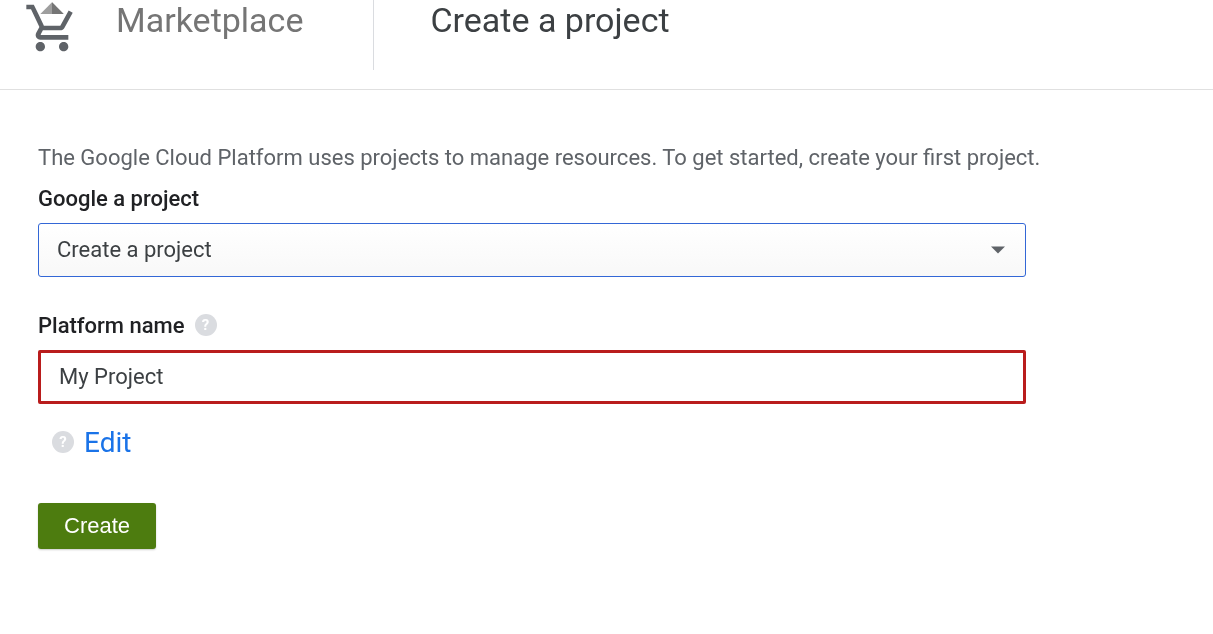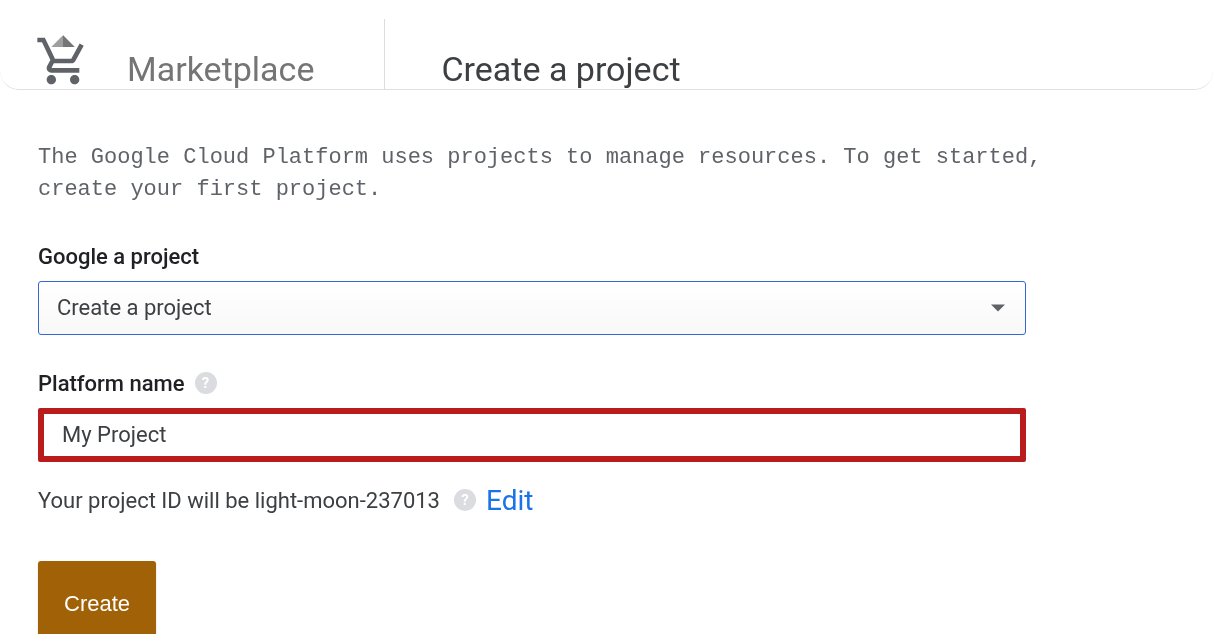--- a/index.html
+++ b/index.html
@@ -8,25 +8,24 @@
       padding: 0;
     }
     body {
       font-family: Roboto, "Helvetica Neue", Arial, sans-serif;
       background: #fff;
       color: #202124;
       width: 1213px;
     }
     .header {
       display: flex;
-      align-items: flex-end;
+      align-items: flex-start;
       height: 90px;
       border-bottom: 1px solid #e0e0e0;
-      padding-left: 35px;
-      border-radius: 19px;
+      padding-left: 24px;
     }
     .cart-icon {
       width: 56px;
       height: 56px;
       flex-shrink: 0;
       color: #5f6368;
     }
     .marketplace-title {
       font-size: 34px;
       font-weight: 400;
@@ -46,22 +45,21 @@
       margin-left: 56px;
     }
     .content {
       padding: 52px 38px 40px 38px;
       max-width: 1100px;
     }
     .intro-text {
       font-size: 22px;
       color: #5f6368;
       line-height: 1.45;
-      margin-bottom: 38px;
-      font-family: Liberation Mono, monospace;
+      margin-bottom: 12px;
     }
     .field-label {
       font-size: 22px;
       font-weight: 500;
       color: #202124;
       margin-bottom: 12px;
       display: flex;
       align-items: center;
     }
     .help-icon {
@@ -100,21 +98,21 @@
       transform: translateY(-50%);
       width: 0;
       height: 0;
       border-left: 7px solid transparent;
       border-right: 7px solid transparent;
       border-top: 7px solid #5f6368;
     }
     .text-input {
       width: 988px;
       height: 54px;
-      border: 6px solid #b91c1c;
+      border: 3px solid #b91c1c;
       border-radius: 2px;
       padding: 0 18px;
       font-size: 22px;
       color: #3c4043;
       font-family: inherit;
       outline: none;
       margin-bottom: 22px;
     }
     .project-id-row {
       font-size: 22px;
@@ -123,27 +121,27 @@
       align-items: center;
       margin-bottom: 44px;
     }
     .edit-link {
       color: #1a73e8;
       margin-left: 10px;
       cursor: pointer;
       font-size: 28px;
     }
     .create-button {
-      background: #a16207;
+      background: #4d7c0f;
       color: #fff;
       border: none;
       border-radius: 3px;
       font-size: 22px;
       font-weight: 400;
-      padding: 30px 26px;
+      padding: 10px 26px;
       cursor: pointer;
       box-shadow: 0 1px 2px rgba(0,0,0,0.2);
     }
   </style>
 </head>
 <body>
 
 <div class="header">
   <span class="cart-icon">
     <svg viewBox="0 0 24 24" width="56" height="56" fill="#5f6368">
@@ -170,19 +168,18 @@
   </div>
 
   <div class="field-label">
     <span>Platform name</span>
     <span class="help-icon">?</span>
   </div>
 
   <input type="text" class="text-input" value="My Project" style="">
 
   <div class="project-id-row">
-    <span>Your project ID will be light-moon-237013</span>
     <span class="help-icon" style="margin-left:14px;">?</span>
     <span class="edit-link">Edit</span>
   </div>
 
   <button class="create-button">Create</button>
 </div>
 
 </body></html>

